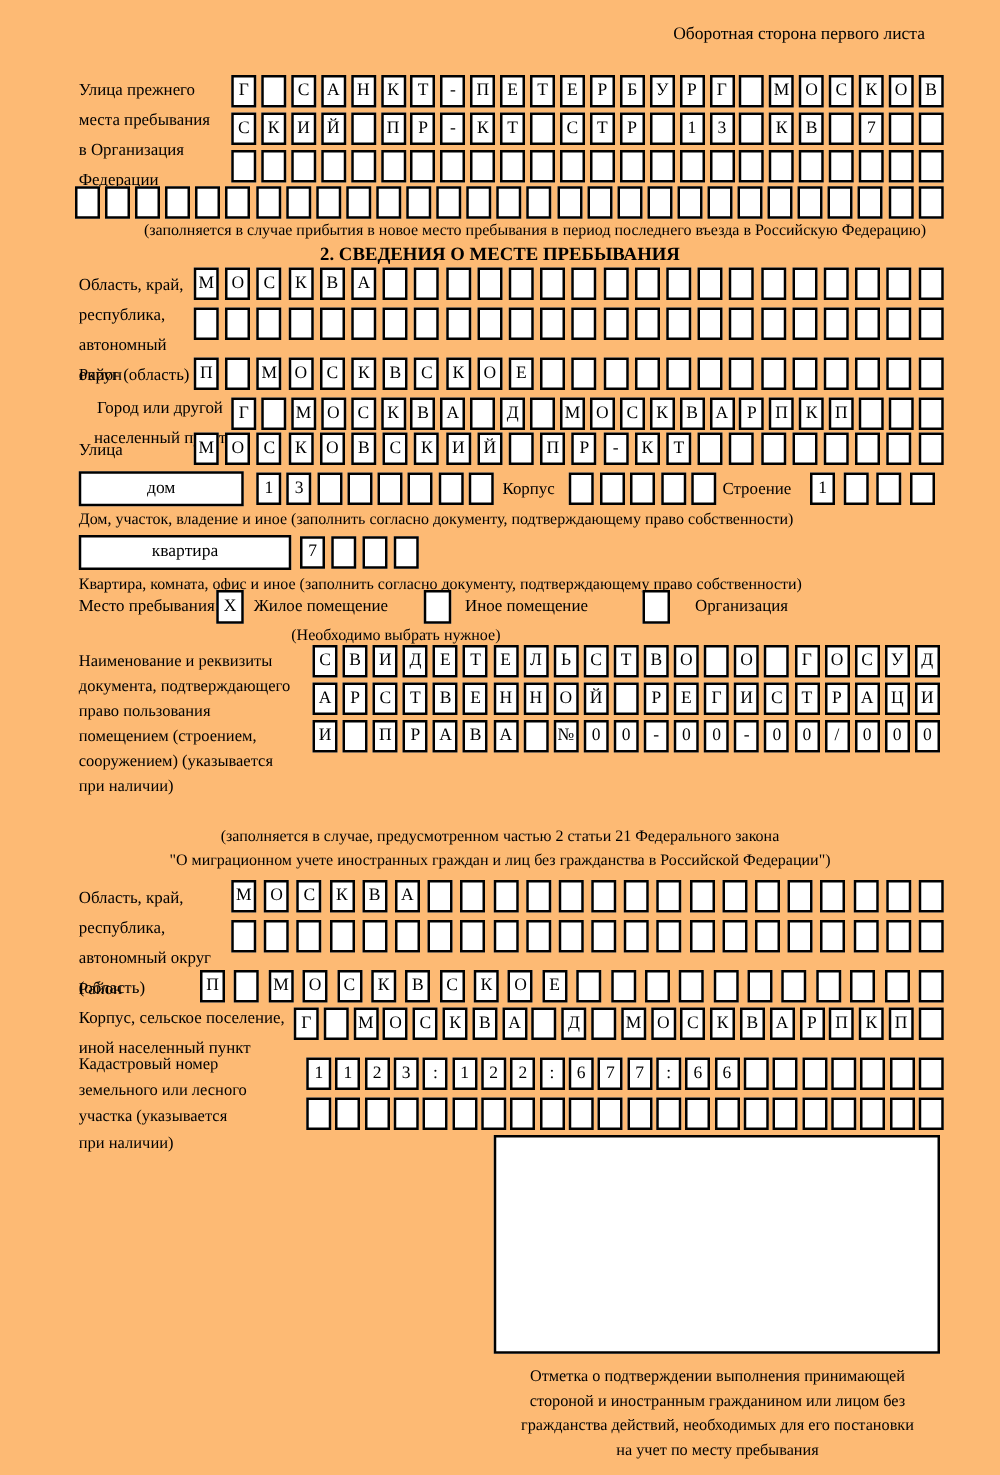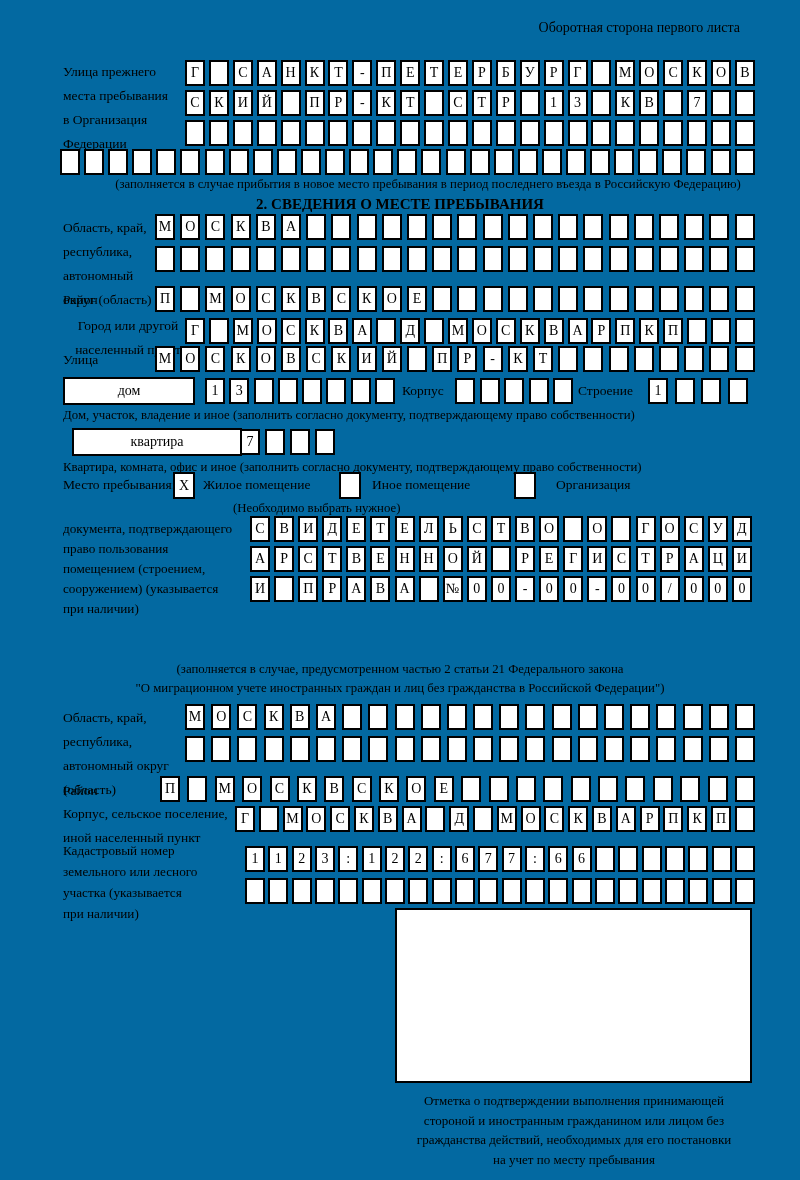--- a/index.html
+++ b/index.html
@@ -1,17 +1,17 @@
 <!DOCTYPE html>
 <html><head>
 <meta charset="utf-8">
 <style>
   html,body{margin:0;padding:0;background:#fff;}
   #page{
-    position:relative;width:800px;height:1180px;background:#0369a1;
+    position:relative;width:800px;height:1180px;background:#fdba74;
     font-family:"Liberation Serif","DejaVu Serif",serif;color:#000;
     overflow:hidden;
   }
   .abs{position:absolute;}
   .lbl{font-size:13.5px;line-height:24px;}
   .lbl-tight{font-size:13.2px;line-height:20px;}
   .cells{display:flex;justify-content:space-between;}
   .cell{
     width:20px;height:26px;border:2px solid #000;box-sizing:border-box;
     display:flex;align-items:center;justify-content:center;
@@ -321,21 +321,21 @@
     </div>
   <div class="abs lbl" style="top:379px;left:578px;">Строение</div>
   <div class="abs cells" style="top:378px;left:648px;width:100px;">
       <span class="cell">1</span>
       <span class="cell"></span>
       <span class="cell"></span>
       <span class="cell"></span>
     </div>
   <div class="abs note-left" style="top:408px;left:63px;">Дом, участок, владение и иное (заполнить согласно документу, подтверждающему право собственности)</div>
 
-  <div class="abs wbox" style="top:428px;left:63px;width:170px;margin-left:9px;">квартира</div>
+  <div class="abs wbox" style="top:428px;left:63px;width:170px;">квартира</div>
   <div class="abs cells" style="top:429px;left:240px;width:95px;">
       <span class="cell">7</span>
       <span class="cell"></span>
       <span class="cell"></span>
       <span class="cell"></span>
     </div>
   <div class="abs note-left" style="top:460px;left:63px;">Квартира, комната, офис и иное (заполнить согласно документу, подтверждающему право собственности)</div>
 
   <div class="abs lbl" style="top:473px;left:63px;">Место пребывания:</div>
   <div class="abs cells chk" style="top:472px;left:173px;width:22px;">
@@ -346,20 +346,21 @@
       <span class="cell"></span>
     </div>
   <div class="abs lbl" style="top:473px;left:372px;">Иное помещение</div>
   <div class="abs cells chk" style="top:472px;left:514px;width:22px;">
       <span class="cell"></span>
     </div>
   <div class="abs lbl" style="top:473px;left:556px;">Организация</div>
   <div class="abs note-left" style="top:501px;left:233px;">(Необходимо выбрать нужное)</div>
 
   <div class="abs lbl-tight" style="top:519px;left:63px;width:195px;">
+      <div>Наименование и реквизиты</div>
       <div>документа, подтверждающего</div>
       <div>право пользования</div>
       <div>помещением (строением,</div>
       <div>сооружением) (указывается</div>
       <div>при наличии)</div>
     </div>
   <div class="abs cells" style="top:516px;left:250px;width:502px;">
       <span class="cell">С</span>
       <span class="cell">В</span>
       <span class="cell">И</span>

